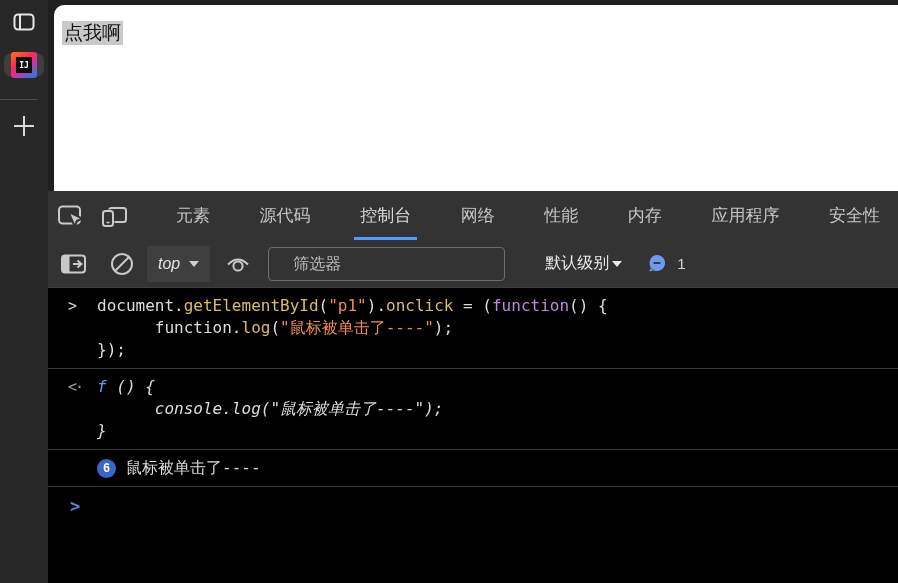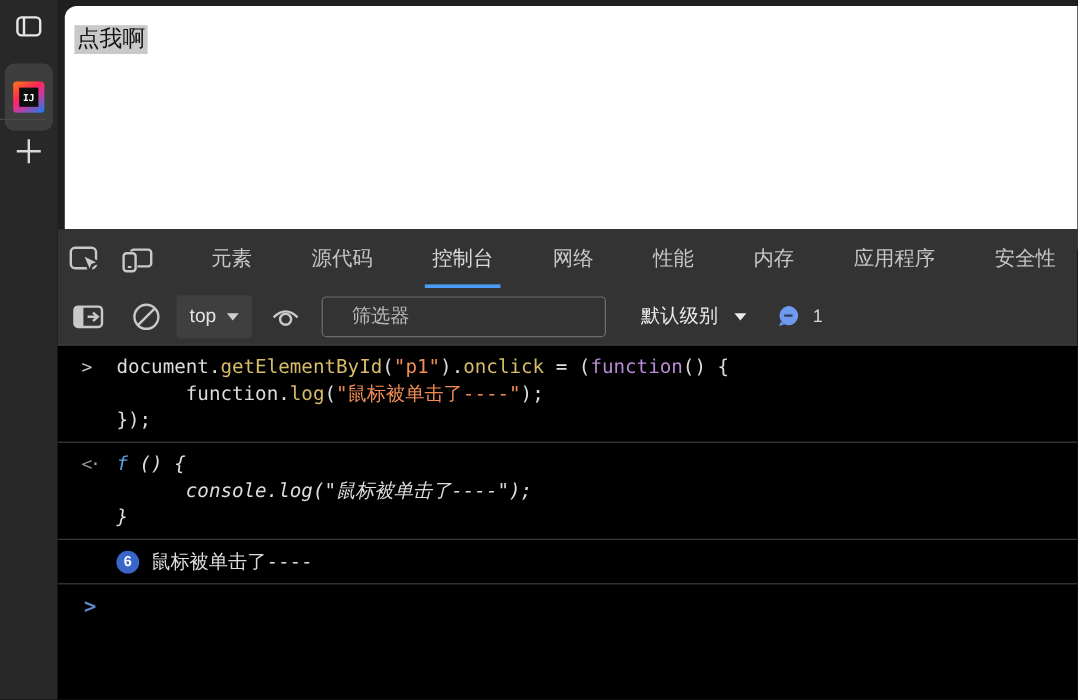--- a/index.html
+++ b/index.html
@@ -4,21 +4,21 @@
 <style>
   html,body{margin:0;padding:0;}
   body{
     width:898px;height:583px;position:relative;overflow:hidden;
     background:#1f1f1f;font-family:"Liberation Sans",sans-serif;
     -webkit-font-smoothing:antialiased;
   }
   
   .sidebar{position:absolute;left:0;top:0;width:48px;height:583px;background:#282828;}
   .sb-btn{width:48px;height:44px;display:flex;align-items:center;justify-content:center;}
-  .sb-tile{position:absolute;left:4px;top:53px;width:40px;height:56px;background:#3e3e3e;border-radius:8px;
+  .sb-tile{position:absolute;left:4px;top:53px;width:40px;height:24px;background:#3e3e3e;border-radius:8px;
     display:flex;align-items:center;justify-content:center;}
   .ij-logo{width:26px;height:26px;border-radius:3px;position:relative;
     background:linear-gradient(145deg,#f97a12 0%,#fe2857 38%,#e0308f 55%,#1081f2 100%);}
   .ij-core{position:absolute;left:5px;top:5px;width:16px;height:16px;background:#0d0d0d;
     display:flex;align-items:center;justify-content:center;}
   .ij-core span{color:#fff;font:bold 8px "DejaVu Sans Mono",monospace;letter-spacing:0;}
   .sb-divider{position:absolute;left:0;top:99px;width:38px;height:1px;background:#4a4a4a;}
   .sb-plus{position:absolute;left:0;top:106px;width:48px;height:40px;display:flex;align-items:center;justify-content:center;}
   
   .page{position:absolute;left:54px;top:5px;right:0;height:203px;background:#ffffff;border-radius:10px 0 0 10px;}
@@ -28,26 +28,26 @@
   .devtools{position:absolute;left:48px;top:191px;right:0;bottom:0;background:#000000;color:#c6c6c6;}
   .tabbar{height:49px;background:#333333;display:flex;align-items:stretch;}
   .tb-icon{width:44px;display:flex;align-items:center;justify-content:center;cursor:pointer;}
   .tabs{flex:1;display:flex;justify-content:space-between;margin:0 12px 0 34px;}
   .tab{display:flex;align-items:center;padding:0 6px;font-size:17px;color:#c6c6c6;position:relative;cursor:pointer;white-space:nowrap;}
   .tab.active{color:#dadada;}
   .tab .underline{position:absolute;left:0;right:0;bottom:0;height:3px;background:#4a9df8;}
   .toolbar{height:47px;background:#333333;border-bottom:1px solid #3e3e3e;display:flex;align-items:center;}
   .t-btn{display:flex;align-items:center;justify-content:center;cursor:pointer;}
   .dd-top{margin-left:12px;height:36px;background:#3f3f3f;border-radius:3px;display:flex;align-items:center;
-    gap:9px;padding:0 11px;color:#e3e3e3;font-size:16px;cursor:pointer;}
+    gap:9px;padding:0 11px;color:#e3e3e3;font-size:16px;cursor:pointer;font-style:italic;}
   .caret{width:0;height:0;border-left:5px solid transparent;border-right:5px solid transparent;border-top:6px solid #cfcfcf;}
   .filter{margin-left:16px;width:187px;height:32px;background:transparent;border:1px solid #6e6e6e;border-radius:4px;
     color:#e3e3e3;font-size:16px;padding:0 24px;font-family:"Liberation Sans",sans-serif;outline:none;}
   .filter::placeholder{color:#b9b9b9;opacity:1;}
-  .dd-level{margin-left:21px;height:36px;display:flex;align-items:center;gap:14px;padding:0 8px;
+  .dd-level{margin-left:32px;height:36px;display:flex;align-items:center;gap:3px;padding:0 8px;
     color:#ececec;font-size:16px;cursor:pointer;}
   .issues{margin-left:16px;display:flex;align-items:center;gap:9px;cursor:pointer;}
   .issues .cnt{color:#d4d4d4;font-size:15px;}
   
   .console{position:absolute;left:0;right:0;top:97px;bottom:0;font-family:"DejaVu Sans Mono",monospace;
     font-size:16px;color:#dcdcdc;overflow:hidden;}
   .entry{position:relative;padding:7px 10px 7px 49px;border-bottom:1px solid #3b3b3b;}
   .entry.prompt{border-bottom:none;padding-top:9px;}
   .marker{position:absolute;left:20px;top:7px;line-height:22px;font-size:15px;}
   .entry.input .marker{color:#cfcfcf;}

